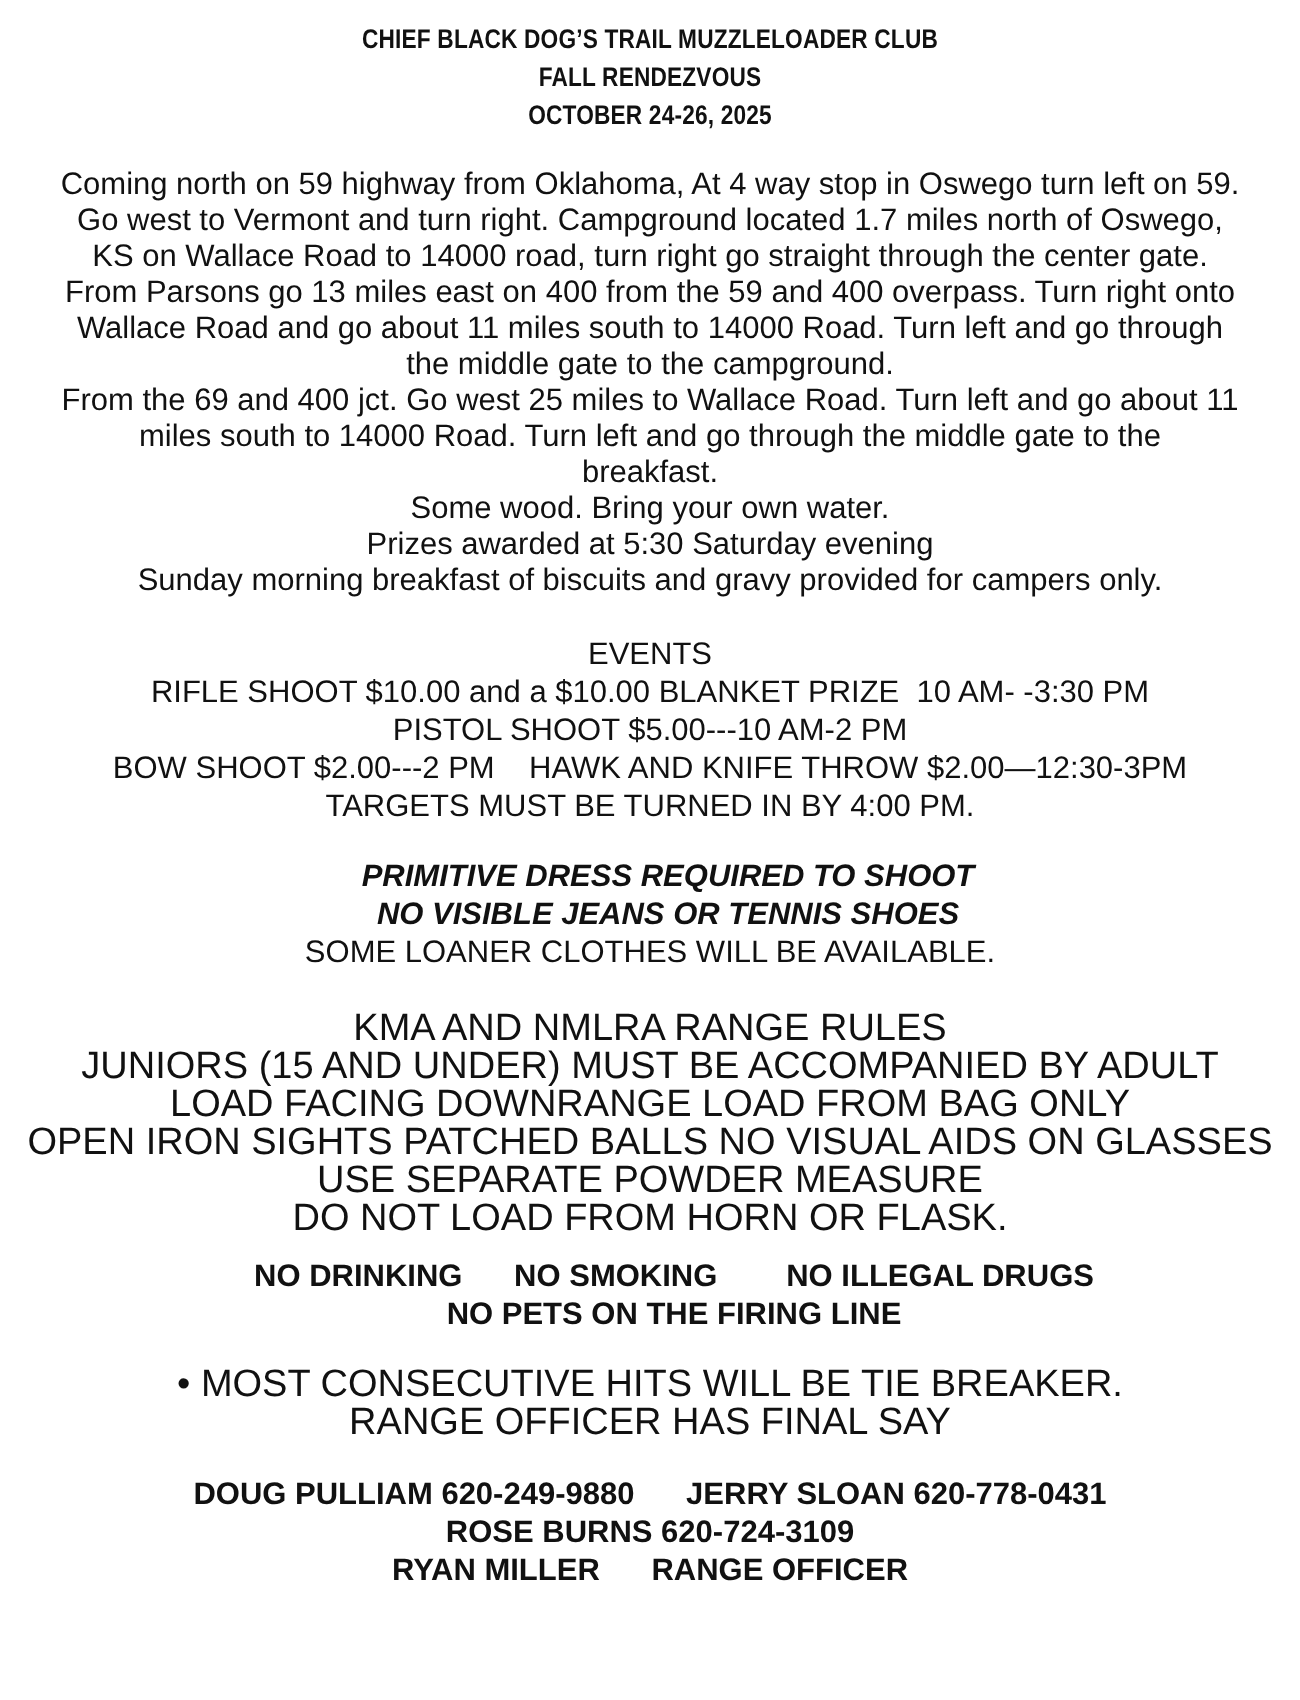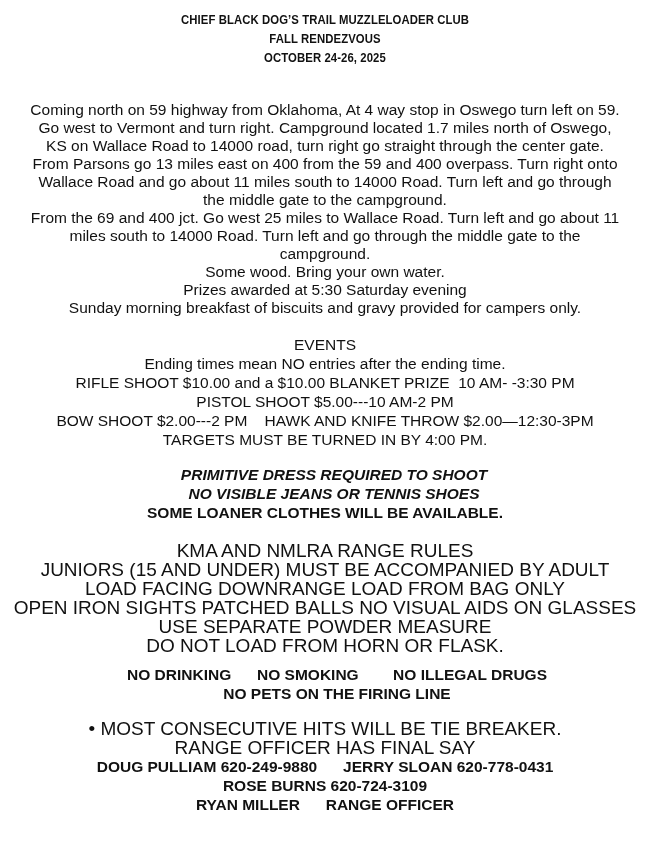--- a/index.html
+++ b/index.html
@@ -31,34 +31,33 @@
     line-height: 19px;
     transform: scaleX(0.84);
     transform-origin: 50% 50%;
     letter-spacing: 0.1px;
   }
   
   .directions .line {
     font-size: 15.5px;
     line-height: 18px;
   }
-  .directions { margin-top: 34px; }
+  .directions { margin-top: 17px; }
   
   .events { margin-top: 18px; }
   .events .line {
     font-weight: normal;
     font-size: 15.5px;
     line-height: 19px;
   }
   
   .dress { margin-top: 16px; }
   .dress .line {
     font-size: 15.5px;
     line-height: 19px;
-    font-weight: bold;
   }
   .dress .line.bold-italic {
     font-weight: bold;
     font-style: italic;
     padding-left: 18px;
   }
   
   .rules { margin-top: 19px; }
   .rules .line {
     font-size: 19px;
@@ -71,21 +70,21 @@
     font-size: 15.5px;
     line-height: 19px;
   }
   
   .tiebreaker { margin-top: 16px; }
   .tiebreaker .line {
     font-size: 19px;
     line-height: 19px;
   }
   
-  .contacts { }
+  .contacts { margin-top: 17px; }
   .contacts .line {
     font-weight: bold;
     font-size: 15.5px;
     line-height: 19px;
   }
 </style>
 </head>
 <body>
 
 <div class="page">
@@ -98,29 +97,28 @@
 
   <div class="directions">
     <div class="line">Coming north on 59 highway from Oklahoma, At 4 way stop in Oswego turn left on 59.</div>
     <div class="line">Go west to Vermont and turn right. Campground located 1.7 miles north of Oswego,</div>
     <div class="line">KS on Wallace Road to 14000 road, turn right go straight through the center gate.</div>
     <div class="line">From Parsons go 13 miles east on 400 from the 59 and 400 overpass. Turn right onto</div>
     <div class="line">Wallace Road and go about 11 miles south to 14000 Road. Turn left and go through</div>
     <div class="line">the middle gate to the campground.</div>
     <div class="line">From the 69 and 400 jct. Go west 25 miles to Wallace Road. Turn left and go about 11</div>
     <div class="line">miles south to 14000 Road. Turn left and go through the middle gate to the</div>
-    <div class="line">campground.</div>
+    <div class="line">breakfast.</div>
     <div class="line">Some wood. Bring your own water.</div>
     <div class="line">Prizes awarded at 5:30 Saturday evening</div>
     <div class="line">Sunday morning breakfast of biscuits and gravy provided for campers only.</div>
   </div>
 
   <div class="events">
     <div class="line">EVENTS</div>
-    <div class="line">Ending times mean NO entries after the ending time.</div>
     <div class="line">RIFLE SHOOT $10.00 and a $10.00 BLANKET PRIZE  10 AM- -3:30 PM</div>
     <div class="line">PISTOL SHOOT $5.00---10 AM-2 PM</div>
     <div class="line">BOW SHOOT $2.00---2 PM    HAWK AND KNIFE THROW $2.00—12:30-3PM</div>
     <div class="line">TARGETS MUST BE TURNED IN BY 4:00 PM.</div>
   </div>
 
   <div class="dress">
     <div class="line bold-italic">PRIMITIVE DRESS REQUIRED TO SHOOT</div>
     <div class="line bold-italic">NO VISIBLE JEANS OR TENNIS SHOES</div>
     <div class="line">SOME LOANER CLOTHES WILL BE AVAILABLE.</div>

